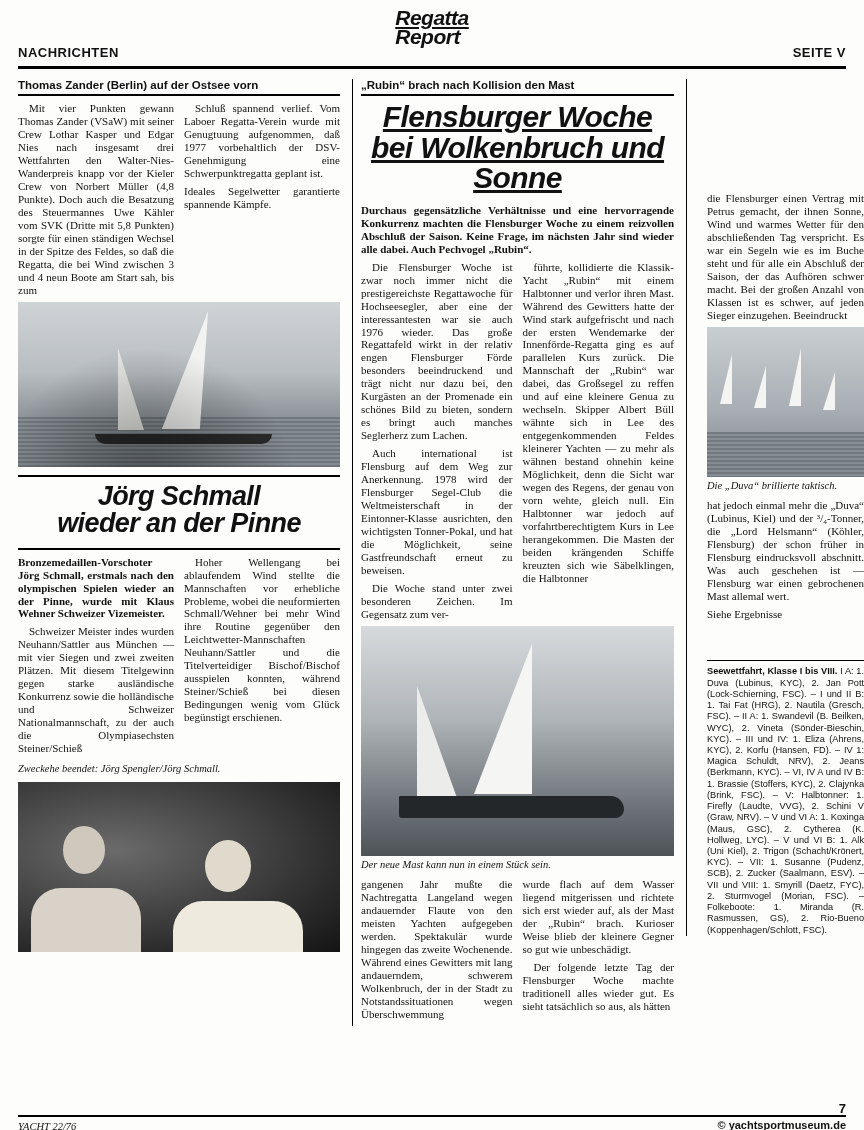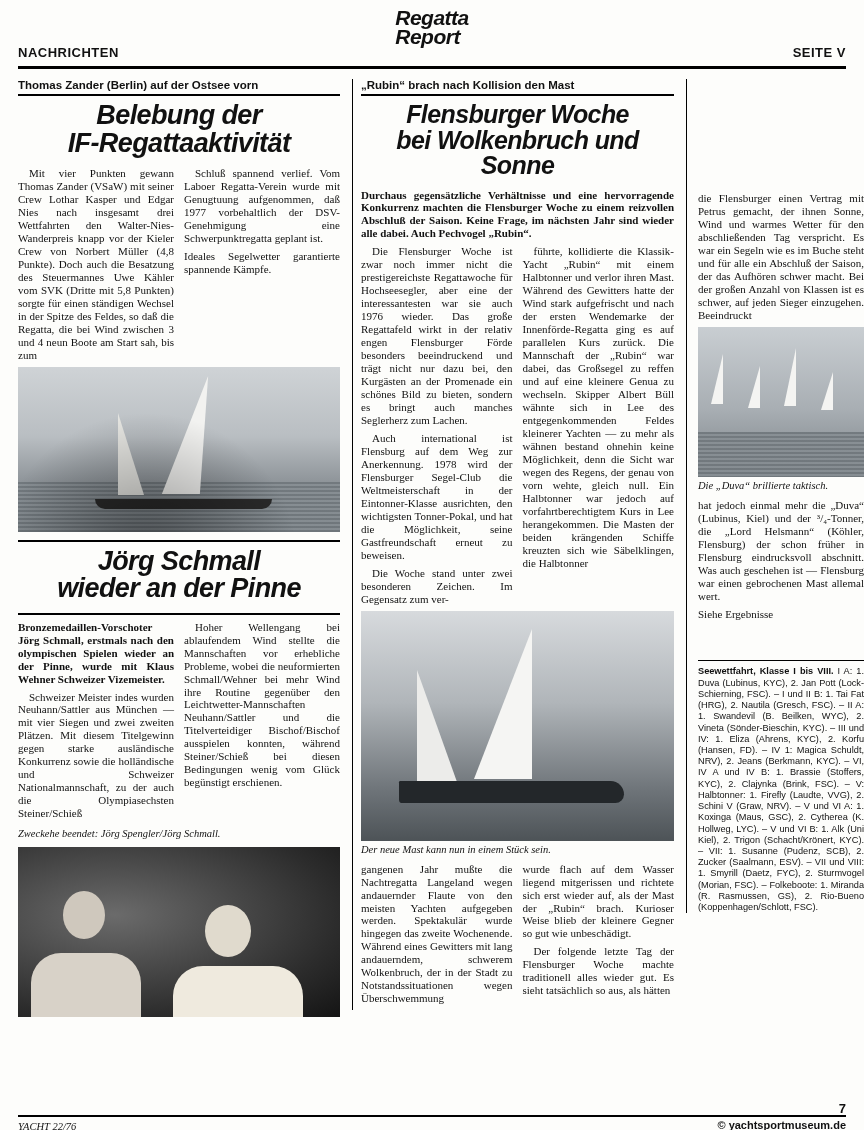--- a/index.html
+++ b/index.html
@@ -48,57 +48,57 @@
     transform: translateX(-50%);
     top: -2px;
     text-align: left;
     font-family: "Liberation Sans", sans-serif;
     font-weight: bold;
     font-style: italic;
     line-height: .92;
     font-size: 21px;
     letter-spacing: -.5px;
   }
-  .masthead .logo .l1 { display:block; }
+  .masthead .logo .l1 { display:block;text-decoration:underline; }
   .masthead .logo .l2 { display:block; }
 
   
   .content {
     position: relative;
     margin-top: 10px;
     height: 1000px;
   }
   .col {
     position: absolute;
     top: 0;
     box-sizing: border-box;
   }
   .colA { left: 0;   width: 322px; }
   .colB { left: 334px; width: 322px; padding-left: 8px; border-left: 1px solid #000;}
-  .colC { left: 668px; width: 178px; padding-left: 11px; border-left: 1px solid #000;}
+  .colC { left: 668px; width: 178px; padding-left: 20px; border-left: 1px solid #000;}
 
   .kicker {
     font-family: "Liberation Sans", sans-serif;
     font-weight: bold;
     font-size: 11.5px;
     padding-bottom: 3px;
     border-bottom: 2px solid #000;
     margin-bottom: 6px;
   }
   h1.headline {
     font-family: "Liberation Sans", sans-serif;
     font-weight: bold;
     font-style: italic;
     text-align: center;
     margin: 6px 0 10px 0;
     line-height: 1.02;
     letter-spacing: -.6px;
   }
   .h-big { font-size: 27px; }
-  .h-huge { font-size: 25px; }
+  .h-huge { font-size: 30px; text-decoration: underline; }
 
   .subcols { display: flex; gap: 10px; }
   .subcol { flex: 1 1 0; }
 
   p.body {
     font-family: "Liberation Serif", serif;
     font-size: 11px;
     line-height: 1.18;
     margin: 0 0 5px 0;
     text-align: justify;
@@ -246,24 +246,20 @@
       <span class="l2">Report</span>
     </div>
     <div class="right">SEITE V</div>
   </div>
 
   <div class="content">
 
     <div class="col colA">
 
       <div class="kicker">Thomas Zander (Berlin) auf der Ostsee vorn</div>
-      <h1 class="headline h-big">
-        <span>Belebung der</span><br>
-        <span>IF-Regattaaktivität</span>
-      </h1>
 
       <div class="subcols">
         <div class="subcol">
           <p class="body indent">Mit vier Punkten gewann Thomas Zander (VSaW) mit seiner Crew Lothar Kasper und Edgar Nies nach insgesamt drei Wettfahrten den Walter-Nies-Wanderpreis knapp vor der Kieler Crew von Norbert Müller (4,8 Punkte). Doch auch die Besatzung des Steuermannes Uwe Kähler vom SVK (Dritte mit 5,8 Punkten) sorgte für einen ständigen Wechsel in der Spitze des Feldes, so daß die Regatta, die bei Wind zwischen 3 und 4 neun Boote am Start sah, bis zum</p>
         </div>
         <div class="subcol">
           <p class="body indent">Schluß spannend verlief. Vom Laboer Regatta-Verein wurde mit Genugtuung aufgenommen, daß 1977 vorbehaltlich der DSV-Genehmigung eine Schwerpunktregatta geplant ist.</p>
           <p class="body italic">Ideales Segelwetter garantierte spannende Kämpfe.</p>
         </div>
       </div>

